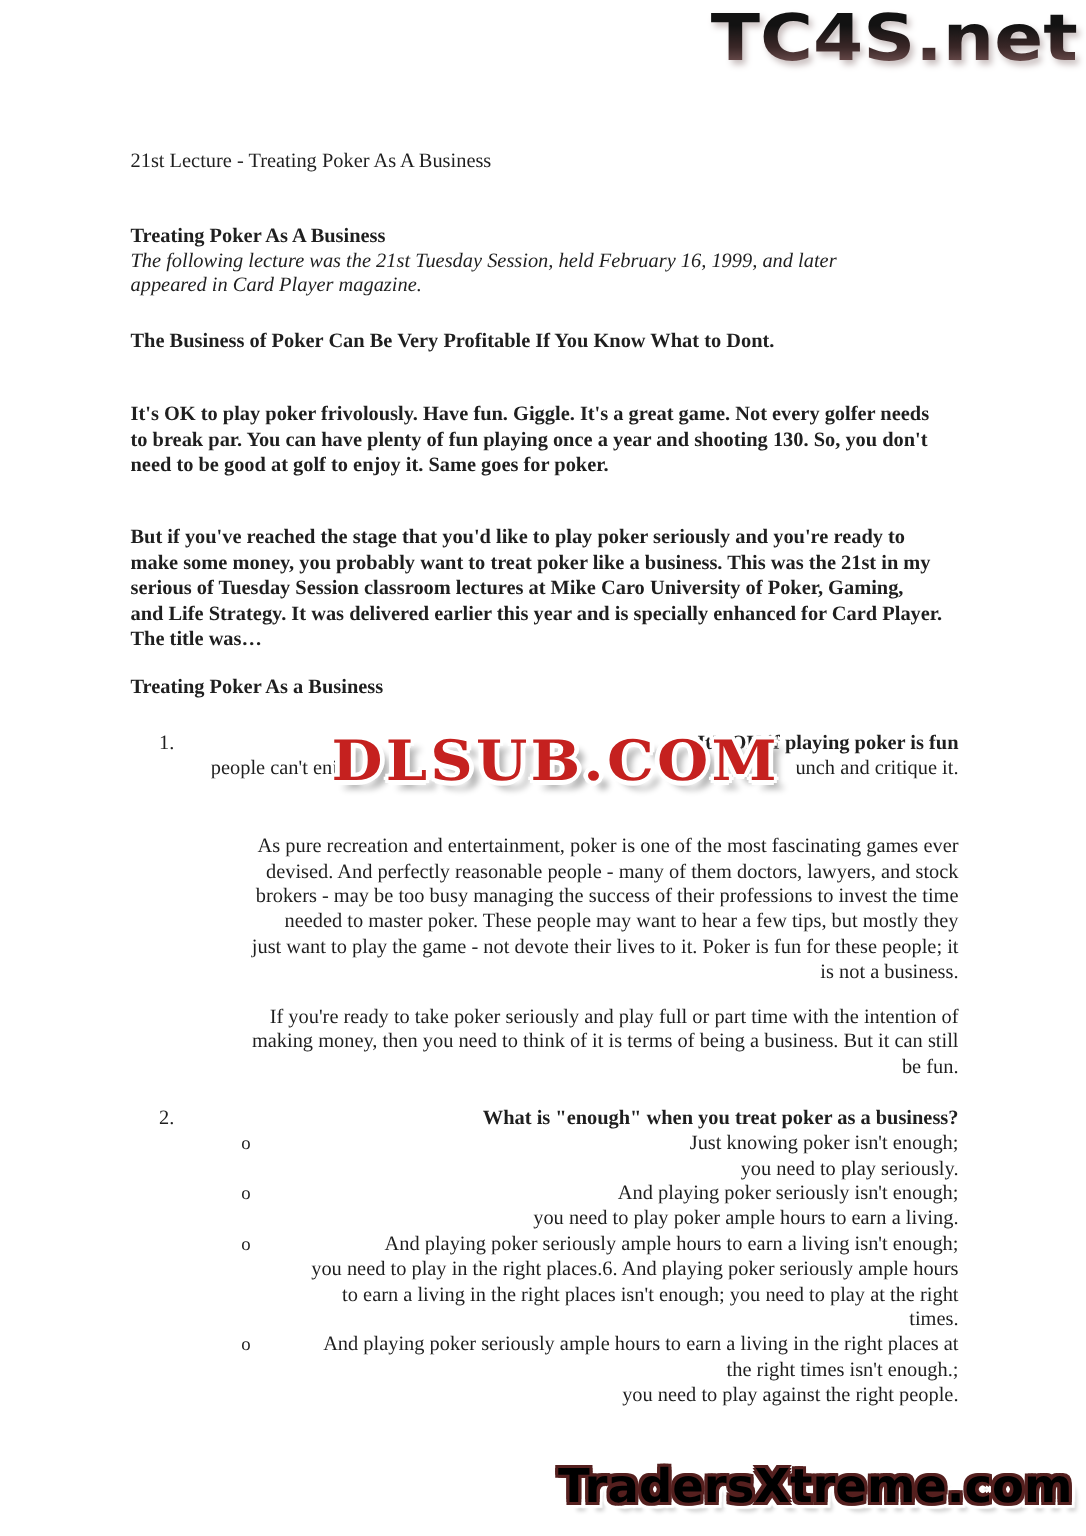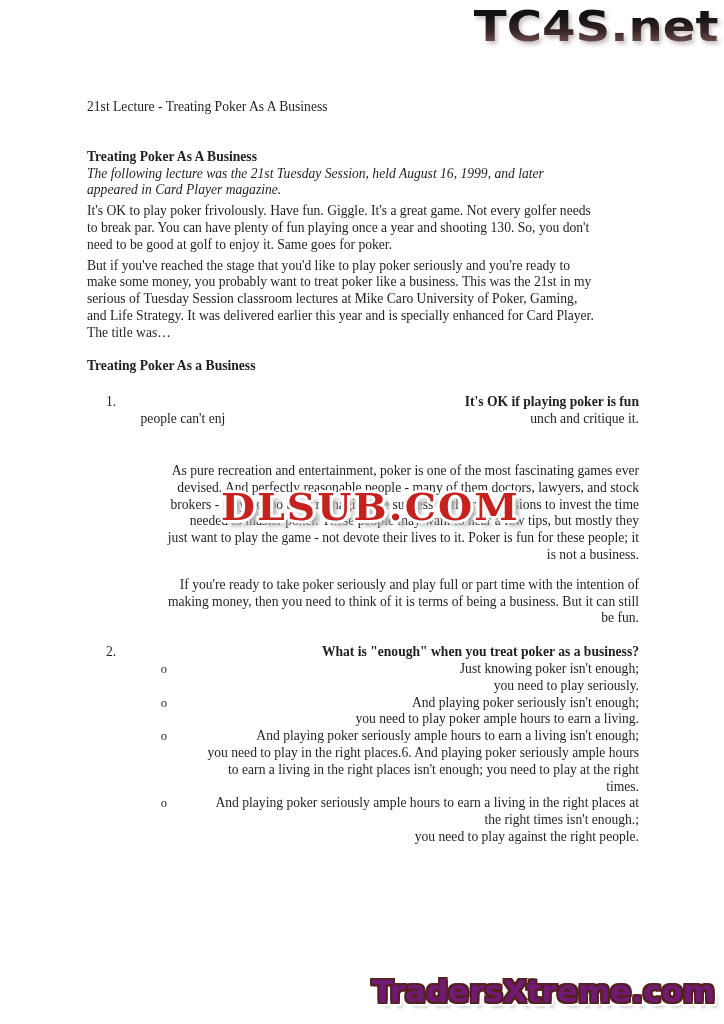--- a/index.html
+++ b/index.html
@@ -31,21 +31,21 @@
   .doc {
     position:absolute; left:87px; top:99px; width:552px;
     font-size:13.6px; line-height:16.8px;
   }
   .lines { white-space:pre; }
   .b { font-weight:bold; }
   .i { font-style:italic; }
 
   .mt-title       { margin-top:33px; }
   .mt-heading     { margin-top:20px; }
-  .mt-para        { margin-top:4px; }
+  .mt-para        { margin-top:32px;font-weight:bold; }
   .mt-listheading { margin-top:16px; }
   .mt-item1       { margin-top:20px; }
   .mt-p2          { margin-top:35px; }
   .mt-p3          { margin-top:13px; }
   .mt-item2       { margin-top:17px; }
 
   .li { display:flex; }
   .li-num { width:41px; box-sizing:border-box; padding-left:19px; flex:none; }
   .li-body { flex:1; min-width:0;text-align:right; }
 
@@ -66,44 +66,45 @@
       -3px 0 0 #ffffff, 3px 0 0 #ffffff, 0 -3px 0 #ffffff, 0 3px 0 #ffffff,
       -2px -2px 0 #ffffff, 2px -2px 0 #ffffff, -2px 2px 0 #ffffff, 2px 2px 0 #ffffff,
       6px 6px 4px #b5b5b5;
   }
 
   
   .footerlogo {
     position:absolute; right:9px; top:973px;
     font-family:"DejaVu Sans","Liberation Sans",sans-serif;
     font-weight:bold; font-size:31px; line-height:1.2;
-    color:#701a75;
+    color:#000000;
     text-shadow:
       -2px -2px 0 #55201f, 2px -2px 0 #55201f, -2px 2px 0 #55201f, 2px 2px 0 #55201f,
       -2px 0 0 #55201f, 2px 0 0 #55201f, 0 -2px 0 #55201f, 0 2px 0 #55201f,
       -4px -4px 1px #ffffff, 4px -4px 1px #ffffff, -4px 4px 1px #ffffff, 4px 4px 1px #ffffff,
       0 -4px 1px #ffffff, 0 4px 1px #ffffff, -4px 0 1px #ffffff, 4px 0 1px #ffffff,
       5px 6px 3px #cfcfcf;
   }
 </style>
 </head>
 <body>
 
 <div class="page">
 
   <div class="toplogo">TC4S.net</div>
 
   <div class="doc">
 
     <div>21st Lecture - Treating Poker As A Business</div>
 
     <div class="b mt-title">Treating Poker As A Business</div>
-    <div class="lines i">The following lecture was the 21st Tuesday Session, held August 16, 1999, and later
+    <div class="lines i">The following lecture was the 21st Tuesday Session, held February 16, 1999, and later
 appeared in Card Player magazine.</div>
 
+    <div class="b mt-heading">The Business of Poker Can Be Very Profitable If You Know What to Dont.</div>
 
     <div class="lines mt-para">It's OK to play poker frivolously. Have fun. Giggle. It's a great game. Not every golfer needs
 to break par. You can have plenty of fun playing once a year and shooting 130. So, you don't
 need to be good at golf to enjoy it. Same goes for poker.</div>
 
     <div class="lines mt-para">But if you've reached the stage that you'd like to play poker seriously and you're ready to
 make some money, you probably want to treat poker like a business. This was the 21st in my
 serious of Tuesday Session classroom lectures at Mike Caro University of Poker, Gaming,
 and Life Strategy. It was delivered earlier this year and is specially enhanced for Card Player.
 The title was…</div>

